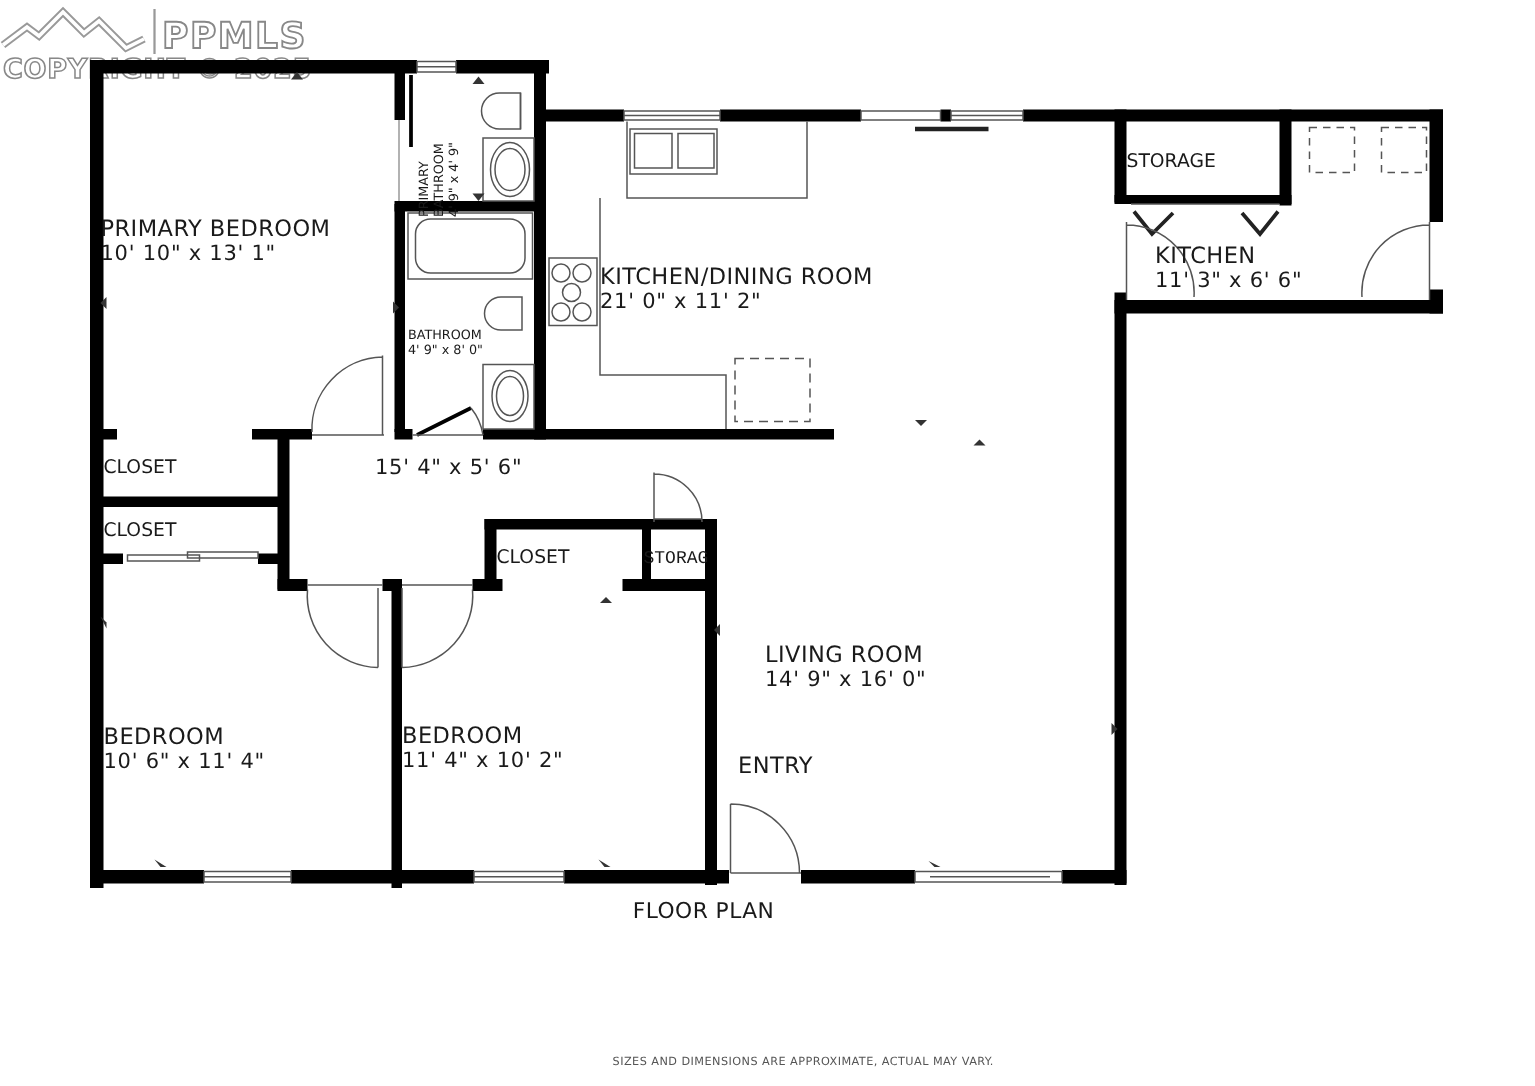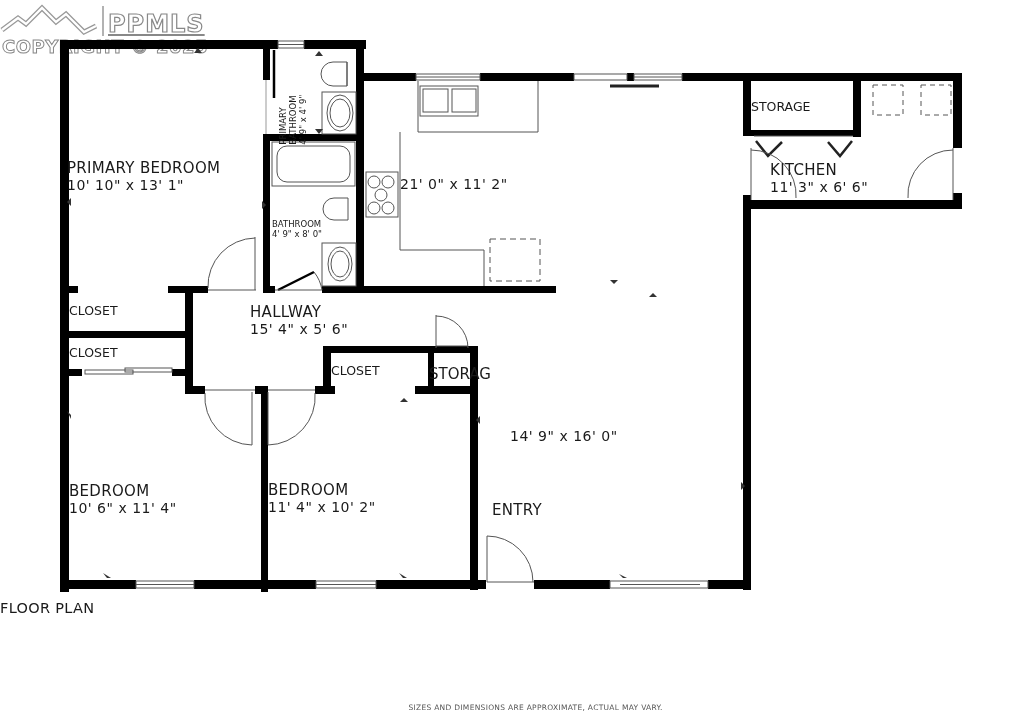--- a/index.html
+++ b/index.html
@@ -3,24 +3,24 @@
 <meta charset="utf-8">
 <style>
   html, body { margin: 0; padding: 0; background: #ffffff; }
   body { width: 1023px; height: 724px; position: relative; overflow: hidden; font-family: "DejaVu Sans", sans-serif; color: #1a1a1a; }
   svg.plan { position: absolute; left: 0; top: 0; }
   .lbl { position: absolute; white-space: nowrap; line-height: 1.15; }
   .room-name { font-size: 15px; letter-spacing: 0.3px; }
   .room-dim { font-size: 14px; letter-spacing: 0.5px; }
   .small-name { font-size: 12.5px; }
   .tiny { font-size: 8.5px; }
-  .plan-title { position: absolute; left: 0; width: 938px; top: 600px; text-align: left; font-size: 14.5px; letter-spacing: 0.3px; }
+  .plan-title { position: absolute; left: 0; width: 938px; top: 600px; text-align: center; font-size: 14.5px; letter-spacing: 0.3px; }
   .footer { position: absolute; left: 0; width: 1023px; top: 703px; text-align: center; font-size: 7.5px; color: #555; letter-spacing: 0.3px; padding-left: 24px; }
   .logo { position: absolute; left: 0; top: 2px; }
-  .logo-text { position: absolute; left: 108px; top: 10px; font-size: 24px; font-weight: bold; color: #fff; -webkit-text-stroke: 1.2px #888; letter-spacing: 1px; text-decoration: underline; }
+  .logo-text { position: absolute; left: 108px; top: 10px; font-size: 24px; font-weight: bold; color: #fff; -webkit-text-stroke: 1.2px #888; letter-spacing: 1px; }
   .copy-text { position: absolute; left: 2px; top: 36px; font-size: 18px; font-weight: bold; color: #fff; -webkit-text-stroke: 1px #888; letter-spacing: 0.5px; }
   .rot { transform: rotate(-90deg); transform-origin: center center; }
 </style>
 </head>
 <body>
 
 <div class="logo">
   <svg width="110" height="40" viewBox="0 0 110 40">
     <polyline points="2,28 18,16 26,22 42,6 56,20 66,12 84,30 96,24" fill="none" stroke="#999" stroke-width="5" stroke-linejoin="miter"></polyline>
     <polyline points="2,28 18,16 26,22 42,6 56,20 66,12 84,30 96,24" fill="none" stroke="#fff" stroke-width="2.4" stroke-linejoin="miter"></polyline>
@@ -181,39 +181,40 @@
     <polygon points="403,578 399,573 407,578"></polygon>
     <polygon points="623,578 619,574 627,578"></polygon>
     <polygon points="745,486 741,482 741,490"></polygon>
     <polygon points="476,420 480,416 480,424"></polygon>
     <polygon points="614,284 610,280 618,280"></polygon>
     <polygon points="653,293 649,297 657,297"></polygon>
     <polygon points="404,398 400,402 408,402"></polygon>
   </g>
 </svg>
 
-<div class="lbl" style="left:67px; top:160px; width:196px;">
+<div class="lbl" style="left:67px; top:144px; width:196px;">
   <div class="room-name">PRIMARY BEDROOM</div>
   <div class="room-dim">10' 10" x 13' 1"</div>
 </div>
 
 <div class="lbl" style="left:266px; top:76px; width:56px; height:56px;">
   <div style="position:absolute; left:-8px; top:18px; width:72px;" class="rot">
     <div class="tiny">PRIMARY</div>
     <div class="tiny">BATHROOM</div>
     <div class="tiny">4' 9" x 4' 9"</div>
   </div>
 </div>
 
 <div class="lbl" style="left:272px; top:220px; width:70px;">
   <div class="tiny">BATHROOM</div>
   <div class="tiny">4' 9" x 8' 0"</div>
 </div>
 
 <div class="lbl" style="left:400px; top:176px; width:280px;">
+  <div class="room-name">KITCHEN/DINING ROOM</div>
   <div class="room-dim">21' 0" x 11' 2"</div>
 </div>
 
 <div class="lbl" style="left:751px; top:100px; width:102px;">
   <div class="small-name">STORAGE</div>
 </div>
 
 <div class="lbl" style="left:770px; top:162px; width:160px;">
   <div class="room-name">KITCHEN</div>
   <div class="room-dim">11' 3" x 6' 6"</div>
@@ -221,43 +222,43 @@
 
 <div class="lbl" style="left:69px; top:304px; width:116px;">
   <div class="small-name">CLOSET</div>
 </div>
 
 <div class="lbl" style="left:69px; top:346px; width:116px;">
   <div class="small-name">CLOSET</div>
 </div>
 
 <div class="lbl" style="left:250px; top:304px; width:180px;">
-  <div class="room-name">HALLWAY</div>
   <div class="room-dim">15' 4" x 5' 6"</div>
 </div>
 
 <div class="lbl" style="left:331px; top:364px; width:97px;">
   <div class="small-name">CLOSET</div>
 </div>
 
 <div class="lbl" style="left:429px; top:366px; width:42px;">
-  <div style="font-size:15px;">STORAG</div>
+  <div style="font-size:12px;font-family:Liberation Mono, monospace;">STORAG</div>
 </div>
 
 <div class="lbl" style="left:69px; top:483px; width:192px;">
   <div class="room-name">BEDROOM</div>
   <div class="room-dim">10' 6" x 11' 4"</div>
 </div>
 
 <div class="lbl" style="left:268px; top:482px; width:202px;">
   <div class="room-name">BEDROOM</div>
   <div class="room-dim">11' 4" x 10' 2"</div>
 </div>
 
 <div class="lbl" style="left:510px; top:428px; width:200px;">
+  <div class="room-name">LIVING ROOM</div>
   <div class="room-dim">14' 9" x 16' 0"</div>
 </div>
 
 <div class="lbl" style="left:487px; top:502px; width:60px; text-align:center;">
   <div class="room-name">ENTRY</div>
 </div>
 
 <div class="plan-title">FLOOR PLAN</div>
 <div class="footer">SIZES AND DIMENSIONS ARE APPROXIMATE, ACTUAL MAY VARY.</div>
 

